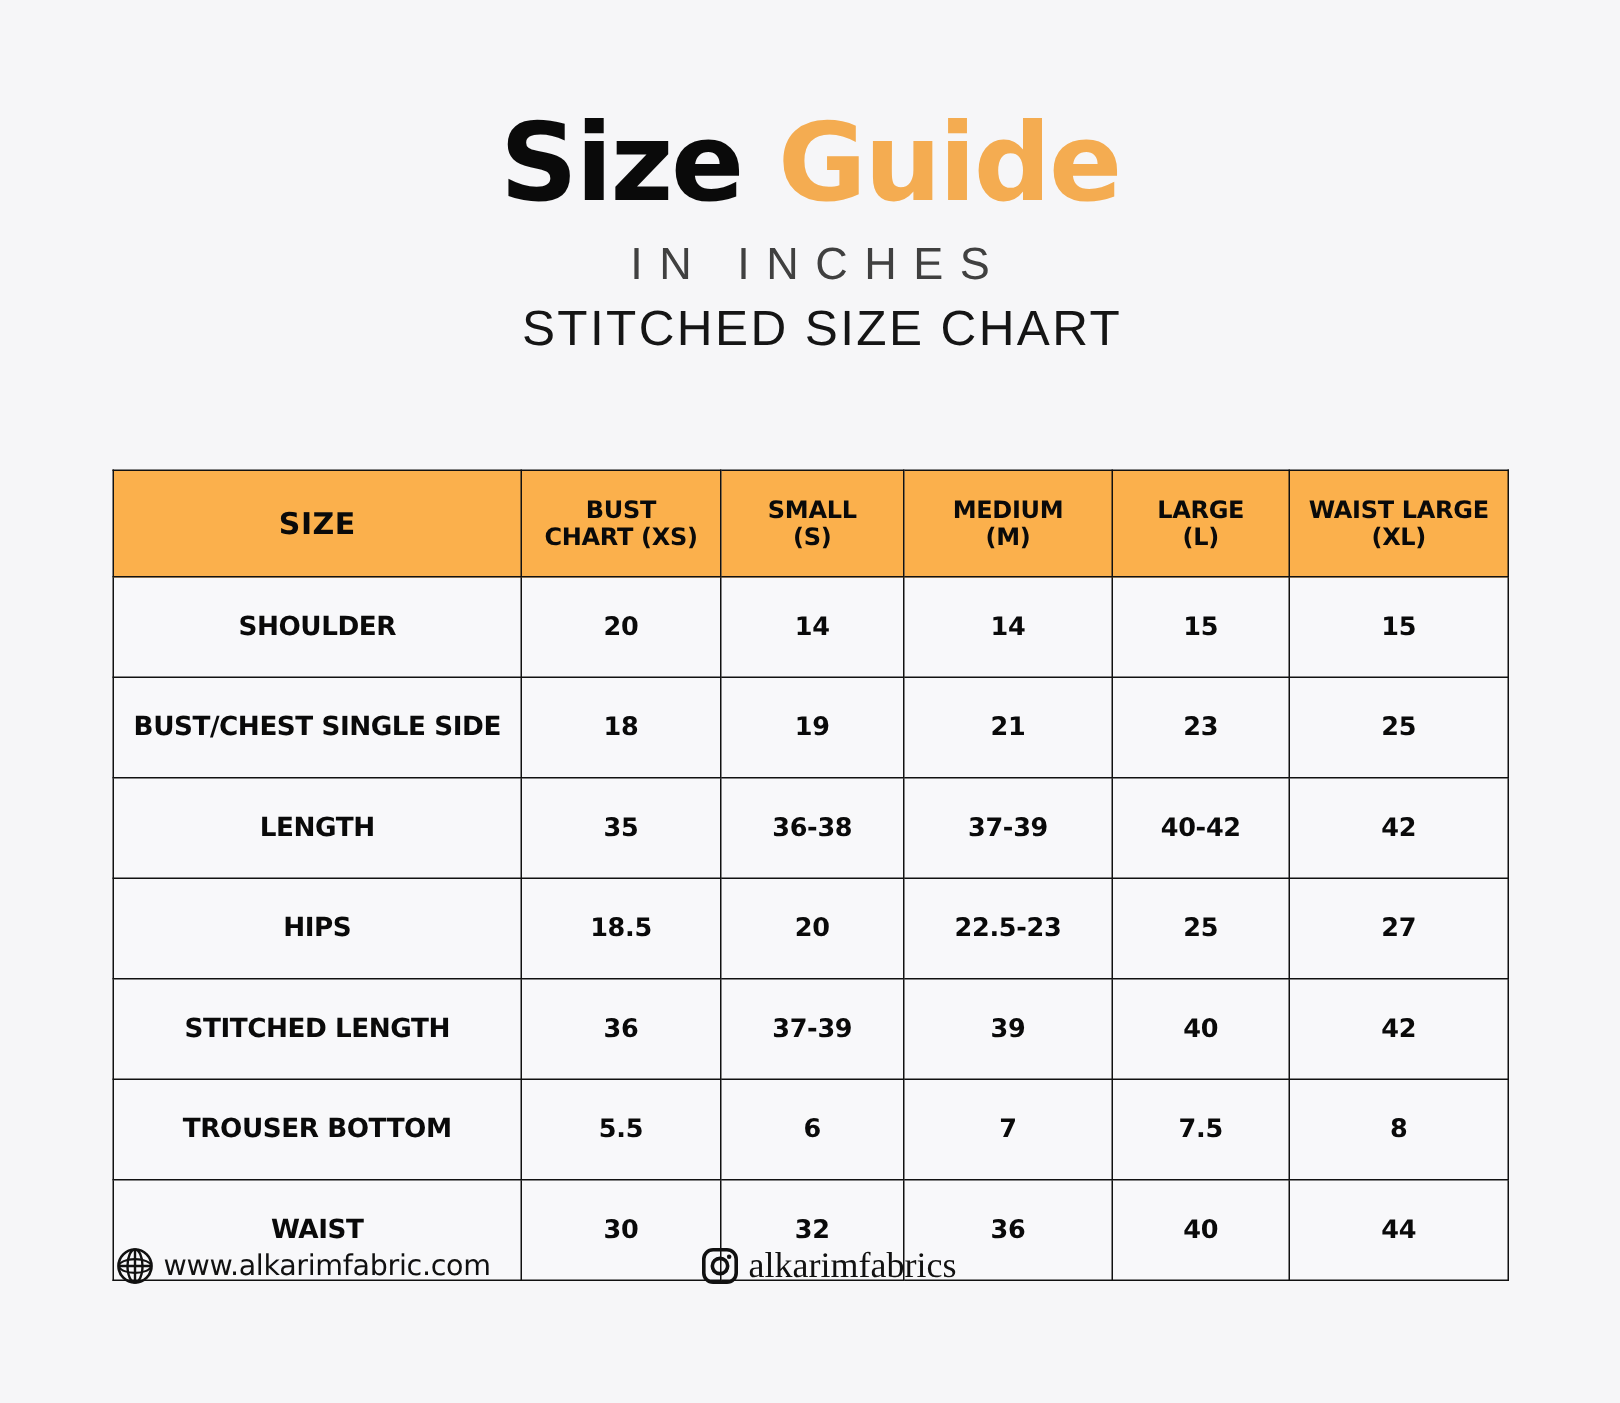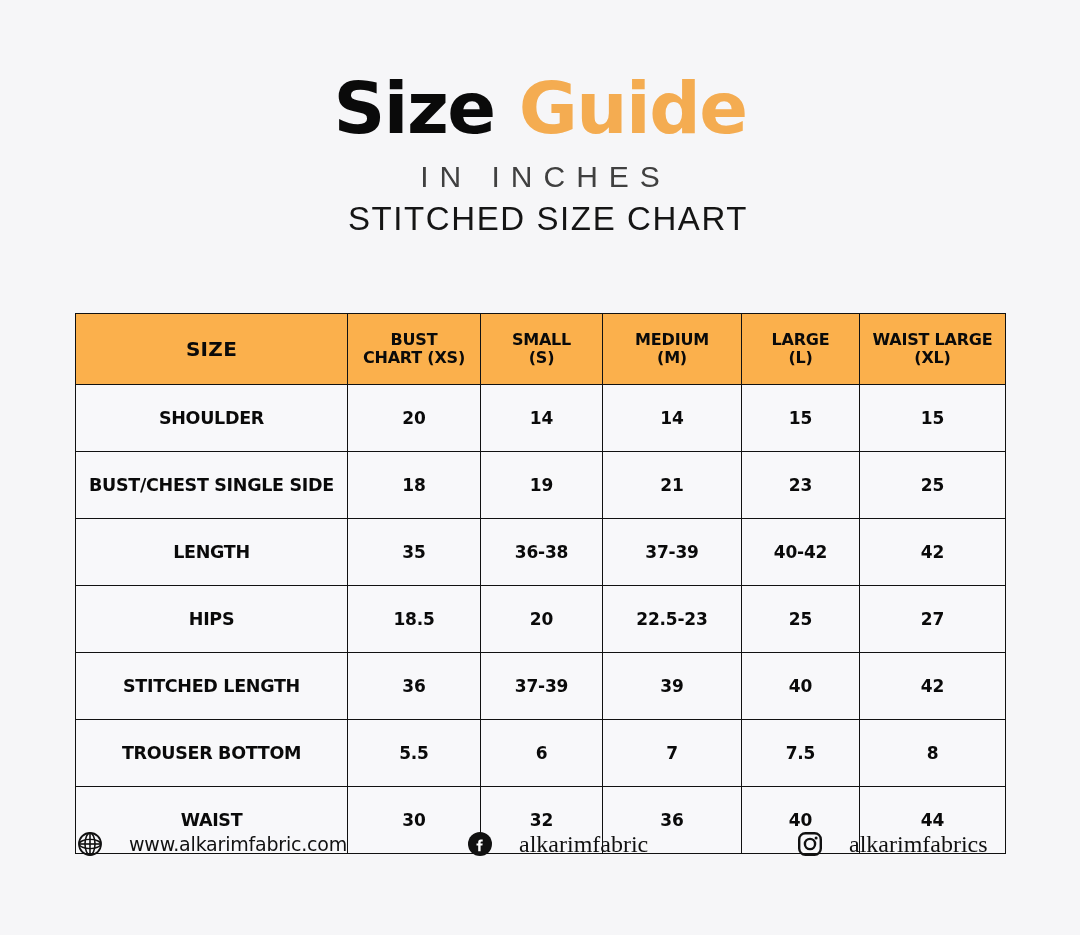--- a/index.html
+++ b/index.html
@@ -124,21 +124,21 @@
     left: 75px;
     top: 818px;
     width: 930px;
     height: 52px;
     display: flex;
     align-items: center;
   }
   .footer-item {
     display: flex;
     align-items: center;
-    gap: 24px;
+    gap: 4px;
   }
   .footer-item.website { width: 390px; }
   .footer-item.facebook { width: 330px; }
   .footer-item.instagram { width: 210px; }
 
   .footer-icon {
     width: 30px;
     height: 30px;
     flex: 0 0 30px;
     display: flex;
@@ -276,29 +276,20 @@
           <circle cx="13" cy="13" r="11" fill="none" stroke="#111111" stroke-width="1.8"></circle>
           <ellipse cx="13" cy="13" rx="5" ry="11" fill="none" stroke="#111111" stroke-width="1.6"></ellipse>
           <line x1="2" y1="13" x2="24" y2="13" stroke="#111111" stroke-width="1.6"></line>
           <ellipse cx="13" cy="13" rx="10.6" ry="4.6" fill="none" stroke="#111111" stroke-width="1.4"></ellipse>
           <line x1="13" y1="2" x2="13" y2="24" stroke="#111111" stroke-width="1.6"></line>
         </svg>
       </span>
       <span class="footer-label">www.alkarimfabric.com</span>
     </div>
 
-    <div class="footer-item facebook">
-      <span class="footer-icon">
-        <svg width="26" height="26" viewBox="0 0 26 26" aria-hidden="true">
-          <circle cx="13" cy="13" r="12" fill="#111111"></circle>
-          <path d="M15.2 8.6h-1.5c-1.5 0-2.5 1-2.5 2.6v1.2H9.5v2.2h1.7v5.6h2.4v-5.6h1.8l0.3-2.2h-2.1v-1c0-0.5 0.2-0.8 0.8-0.8h1.3V8.6z" fill="#ffffff"></path>
-        </svg>
-      </span>
-      <span class="footer-label serif">alkarimfabric</span>
-    </div>
 
     <div class="footer-item instagram">
       <span class="footer-icon">
         <svg width="26" height="26" viewBox="0 0 26 26" aria-hidden="true">
           <rect x="2.2" y="2.2" width="21.6" height="21.6" rx="6.2" ry="6.2" fill="none" stroke="#111111" stroke-width="2.4"></rect>
           <circle cx="13" cy="13" r="5.1" fill="none" stroke="#111111" stroke-width="2.4"></circle>
           <circle cx="19.1" cy="6.9" r="1.5" fill="#111111"></circle>
         </svg>
       </span>
       <span class="footer-label serif">alkarimfabrics</span>

